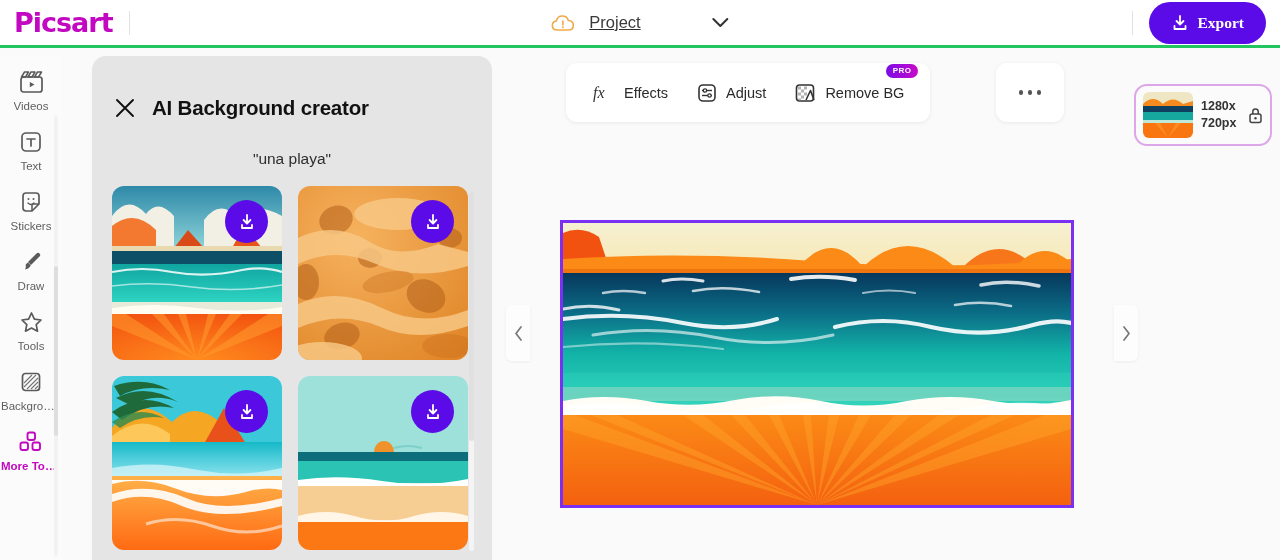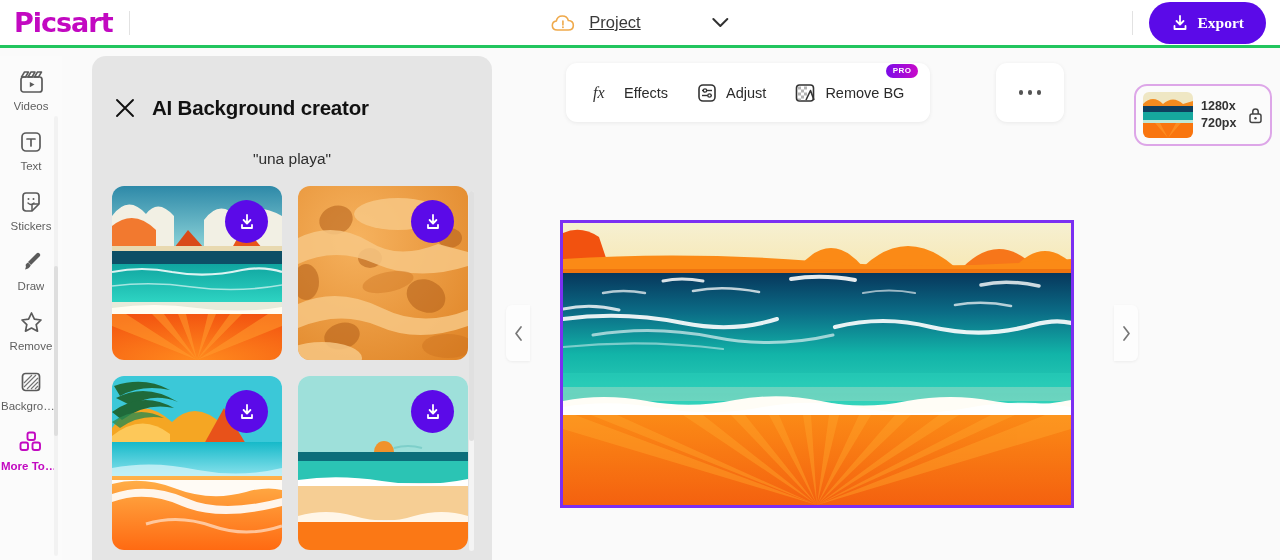--- a/index.html
+++ b/index.html
@@ -224,21 +224,21 @@
         <path d="M21.5 4.5 Q23 6 21.5 7.5 L13 16 L10 13 L18.5 4.5 Q20 3 21.5 4.5 Z" fill="currentColor"></path>
         <path d="M10 13.5 L12.8 16.3 Q11 20 7 20.5 Q8.5 17 7.5 16 Q8.5 14 10 13.5 Z" fill="currentColor"></path>
       </svg>
       <span class="rail-label">Draw</span>
     </div>
 
     <div class="rail-item">
       <svg width="27" height="26" viewBox="0 0 27 26">
         <path d="M13.5 4 L16.4 10.2 L23 11 L18.2 15.6 L19.5 22.2 L13.5 19 L7.5 22.2 L8.8 15.6 L4 11 L10.6 10.2 Z" fill="none" stroke="currentColor" stroke-width="1.7" stroke-linejoin="round"></path>
       </svg>
-      <span class="rail-label">Remove</span>
+      <span class="rail-label">Tools</span>
     </div>
 
     <div class="rail-item">
       <svg width="26" height="26" viewBox="0 0 26 26">
         <rect x="4.5" y="4.5" width="17" height="17" rx="3" fill="none" stroke="currentColor" stroke-width="1.7"></rect>
         <g stroke="currentColor" stroke-width="1.1" opacity=".85">
           <line x1="6" y1="14" x2="14" y2="6"></line>
             <line x1="6" y1="18" x2="18" y2="6"></line>
           <line x1="9" y1="20" x2="20" y2="9"></line>
             <line x1="13" y1="20" x2="20" y2="13"></line>

